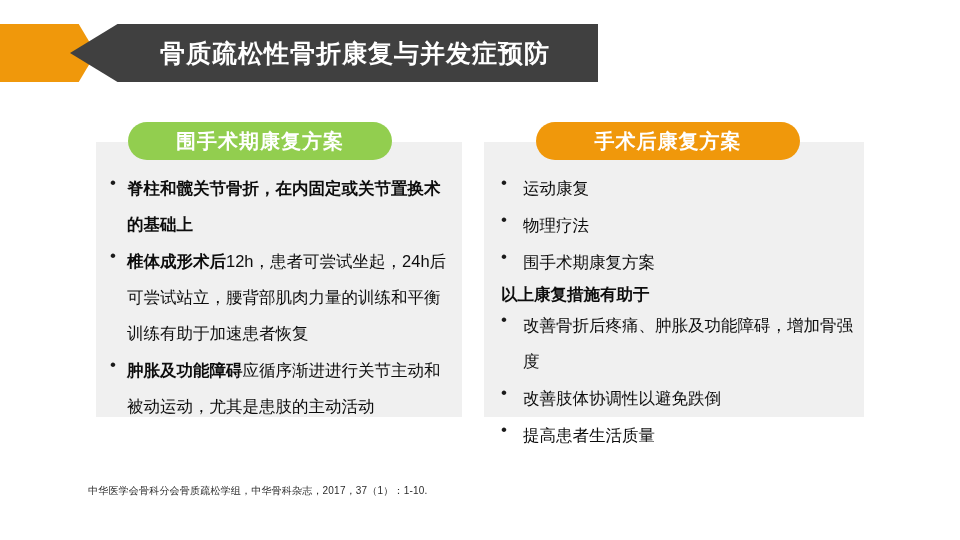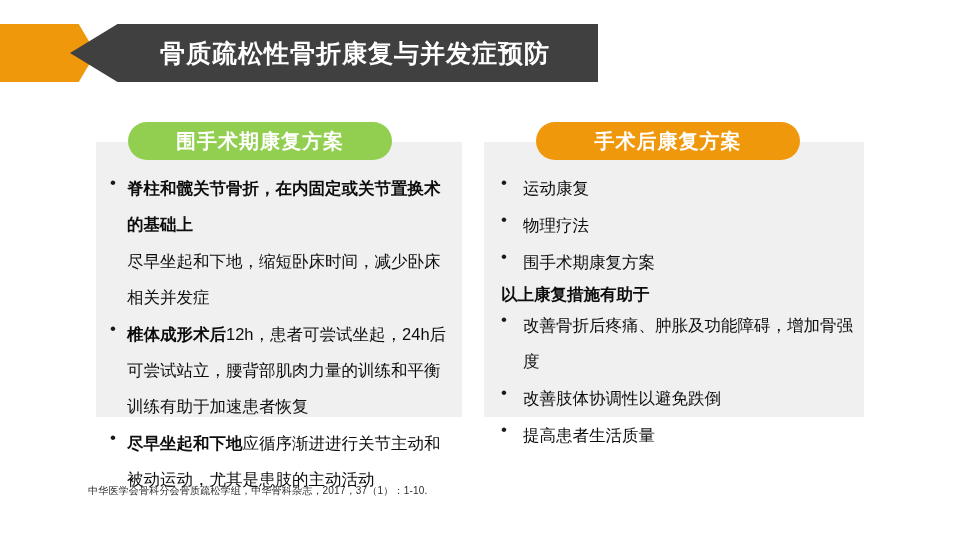--- a/index.html
+++ b/index.html
@@ -157,33 +157,29 @@
     <div class="pill pill-green">
       <span>围手术期康复方案</span>
     </div>
     <div class="card card-left">
 
       <div class="blk">
         <span class="bullet">•</span>
         <span class="blk-text b">脊柱和髋关节骨折，在内固定或关节置换术的基础上</span>
       </div>
 
-      <div class="blk">
-        <span class="bullet empty">•</span>
-        <span class="blk-text">尽早坐起和下地，缩短卧床时间，减少卧床相关并发症</span>
-      </div>
 
       <div class="blk">
         <span class="bullet">•</span>
         <span class="blk-text"><span class="b">椎体成形术后</span><span>12h，患者可尝试坐起，24h后可尝试站立，腰背部肌肉力量的训练和平衡训练有助于加速患者恢复</span></span>
       </div>
 
       <div class="blk">
         <span class="bullet">•</span>
-        <span class="blk-text"><span class="b">尽早坐起和下地</span><span>应循序渐进进行关节主动和被动运动，尤其是患肢的主动活动</span></span>
+        <span class="blk-text"><span class="b">肿胀及功能障碍</span><span>应循序渐进进行关节主动和被动运动，尤其是患肢的主动活动</span></span>
       </div>
 
     </div>
   </div>
 
   <div class="col col-right">
     <div class="pill pill-orange">
       <span>手术后康复方案</span>
     </div>
     <div class="card card-right">

